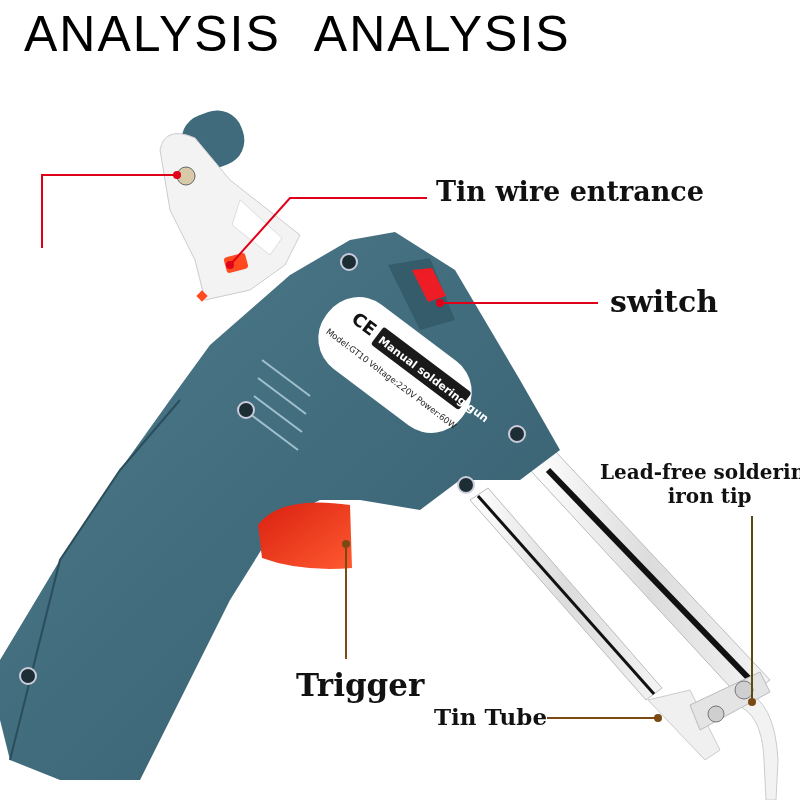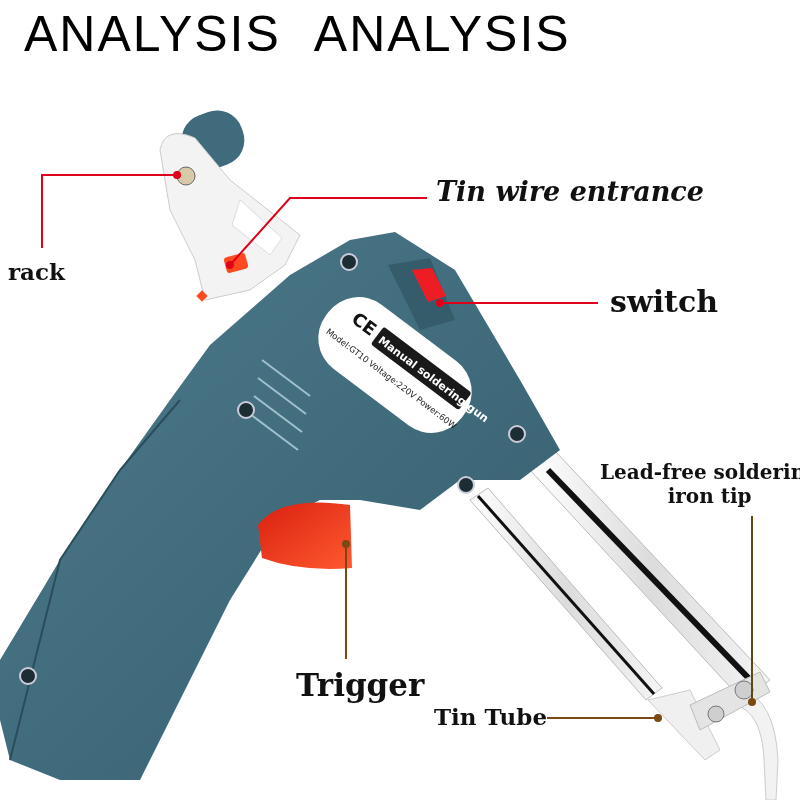--- a/index.html
+++ b/index.html
@@ -4,21 +4,21 @@
 <style>
   html, body { margin: 0; padding: 0; background: #ffffff; }
   body { width: 800px; height: 800px; position: relative; overflow: hidden; font-family: "DejaVu Serif", serif; }
   .title { position: absolute; left: 24px; top: 4px; font-family: "Liberation Sans", sans-serif; font-size: 50px; letter-spacing: 2px; color: #000; white-space: nowrap; line-height: 60px; }
   .title .w1 { position: relative; display: inline-block; }
   .title .w1::after { content: ""; position: absolute; left: -6px; right: -4px; bottom: 6px; height: 8px; background: var(--accent); z-index: -1; }
   .title .w2 { margin-left: 33px; }
   .canvas { position: absolute; left: 0; top: 0; width: 800px; height: 800px; }
   .label { position: absolute; font-family: "DejaVu Serif", serif; font-weight: bold; color: #111; white-space: nowrap; text-align: center; line-height: 1.2; }
   .lbl-rack { left: 8px; top: 258px; font-size: 23px; }
-  .lbl-entrance { left: 436px; top: 176px; font-size: 27px; font-style: italic; }
+  .lbl-entrance { left: 436px; top: 176px; font-size: 27px; }
   .lbl-switch { left: 610px; top: 284px; font-size: 30px; }
   .lbl-tip { left: 600px; top: 460px; font-size: 20px; }
   .lbl-trigger { left: 296px; top: 667px; font-size: 31px; }
   .lbl-tube { left: 434px; top: 703px; font-size: 23px; }
 </style>
 </head>
 <body>
 
 <div class="title">
   <span class="w1">ANALYSIS</span><span class="w2">ANALYSIS</span>
@@ -108,21 +108,20 @@
     <line x1="346" y1="544" x2="346" y2="659" stroke="#7a4a12" stroke-width="2"></line>
     <circle cx="346" cy="544" r="4" fill="#7a4a12"></circle>
     <line x1="547" y1="718" x2="658" y2="718" stroke="#7a4a12" stroke-width="2"></line>
     <circle cx="658" cy="718" r="4" fill="#7a4a12"></circle>
     <line x1="752" y1="516" x2="752" y2="702" stroke="#5a4a10" stroke-width="2"></line>
     <circle cx="752" cy="702" r="4" fill="#7a4a12"></circle>
   </g>
 </svg>
 
 <div class="label lbl-rack">
-  <div>rack</div>
 </div>
 <div class="label lbl-entrance">Tin wire entrance</div>
 <div class="label lbl-switch">switch</div>
 <div class="label lbl-tip">
   <div>Lead-free soldering</div>
   <div>iron tip</div>
 </div>
 <div class="label lbl-trigger">Trigger</div>
 <div class="label lbl-tube">Tin Tube</div>
 

